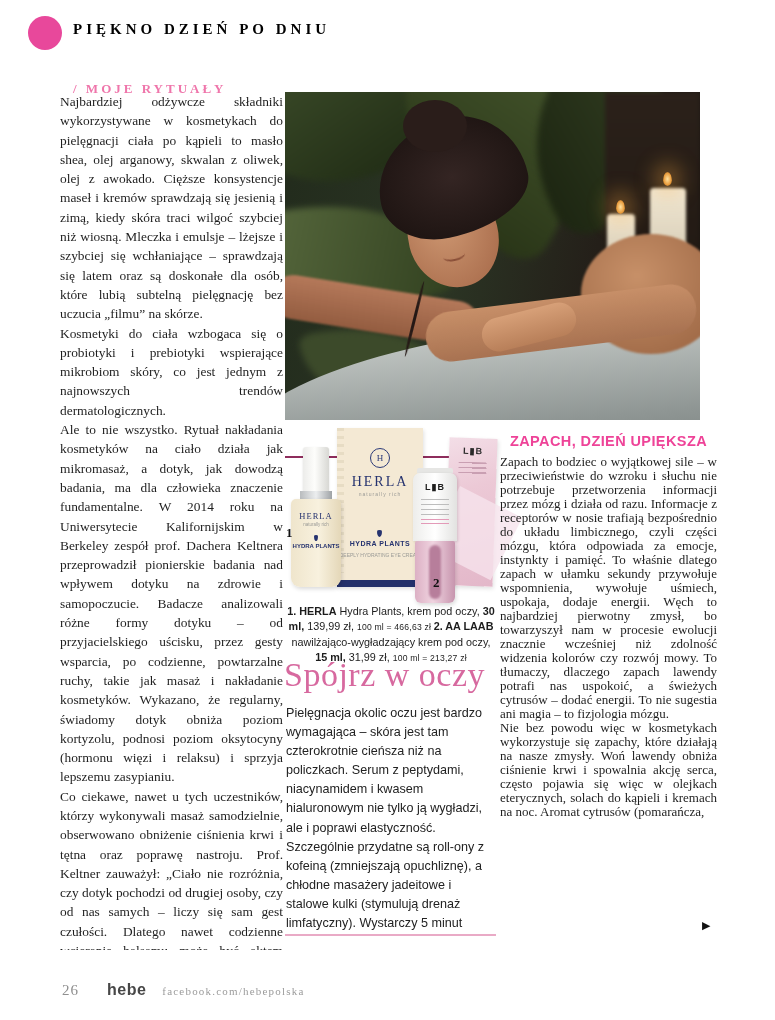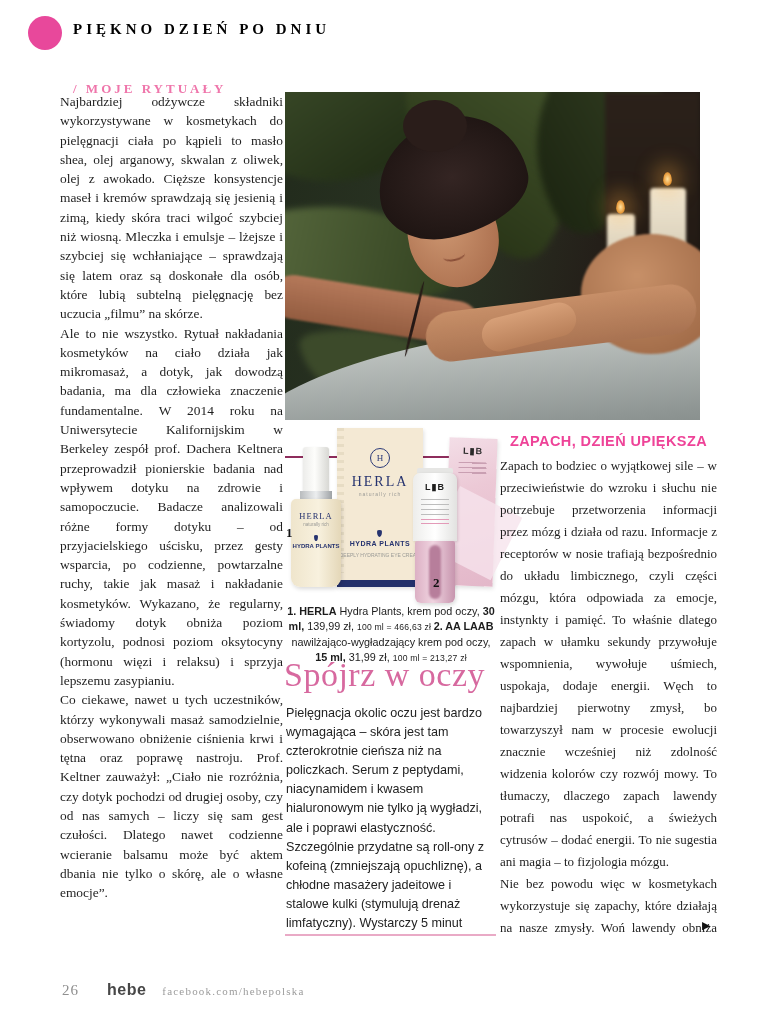--- a/index.html
+++ b/index.html
@@ -9,21 +9,21 @@
 
   
   .dot{left:28px;top:16px;width:34px;height:34px;border-radius:50%;background:#e8489b;}
   .kicker{left:73px;top:21px;font-size:15px;font-weight:700;letter-spacing:4px;color:#000000;}
   .section-label{left:73px;top:50px;font-size:13px;font-weight:700;letter-spacing:3px;color:#ef76ab;margin-top:31px;}
 
   
   .colL{left:60px;top:92px;width:223px;height:858px;overflow:hidden;}
   .colL p{margin:0;font-size:13.4px;line-height:19.3px;text-align:justify;}
   .colR{left:500px;top:455px;width:217px;height:490px;overflow:hidden;}
-  .colR p{margin:0;font-size:13px;line-height:22px;text-align:justify;}
+  .colR p{margin:0;font-size:13px;line-height:14px;text-align:justify;}
   .scent-heading{left:500px;top:433px;width:217px;text-align:center;
        font-family:"Liberation Sans",sans-serif;font-weight:700;font-size:14.5px;
        letter-spacing:0.4px;color:#ee4398;}
   .cont-arrow{left:702px;top:919px;font-size:11px;color:#111;}
 
   
   .photo{left:285px;top:92px;width:415px;height:328px;overflow:hidden;
          background:linear-gradient(100deg,#222b1c 0%,#2b3524 40%,#241f19 72%,#171310 100%);}
   .photo *{position:absolute;}
   .leaf{filter:blur(3px);}
@@ -153,20 +153,21 @@
 </style>
 </head>
 <body>
 
 <div class="abs dot"></div>
 <div class="abs kicker">PIĘKNO DZIEŃ PO DNIU</div>
 <div class="abs section-label">/ MOJE RYTUAŁY</div>
 
 <div class="abs colL">
   <p>Najbardziej odżywcze składniki wykorzystywane w kosmetykach do pielęgnacji ciała po kąpieli to masło shea, olej arganowy, skwalan z oliwek, olej z awokado. Cięższe konsystencje maseł i kremów sprawdzają się jesienią i zimą, kiedy skóra traci wilgoć szybciej niż wiosną. Mleczka i emulsje – lżejsze i szybciej się wchłaniające – sprawdzają się latem oraz są doskonałe dla osób, które lubią subtelną pielęgnację bez uczucia „filmu” na skórze.</p>
+  <p>Kosmetyki do ciała wzbogaca się o probiotyki i prebiotyki wspierające mikrobiom skóry, co jest jednym z najnowszych trendów dermatologicznych.</p>
   <p>Ale to nie wszystko. Rytuał nakładania kosmetyków na ciało działa jak mikromasaż, a dotyk, jak dowodzą badania, ma dla człowieka znaczenie fundamentalne. W 2014 roku na Uniwersytecie Kalifornijskim w Berkeley zespół prof. Dachera Keltnera przeprowadził pionierskie badania nad wpływem dotyku na zdrowie i samopoczucie. Badacze analizowali różne formy dotyku – od przyjacielskiego uścisku, przez gesty wsparcia, po codzienne, powtarzalne ruchy, takie jak masaż i nakładanie kosmetyków. Wykazano, że regularny, świadomy dotyk obniża poziom kortyzolu, podnosi poziom oksytocyny (hormonu więzi i relaksu) i sprzyja lepszemu zasypianiu.</p>
   <p>Co ciekawe, nawet u tych uczestników, którzy wykonywali masaż samodzielnie, obserwowano obniżenie ciśnienia krwi i tętna oraz poprawę nastroju. Prof. Keltner zauważył: „Ciało nie rozróżnia, czy dotyk pochodzi od drugiej osoby, czy od nas samych – liczy się sam gest czułości. Dlatego nawet codzienne wcieranie balsamu może być aktem dbania nie tylko o skórę, ale o własne emocje”.</p>
 </div>
 
 <div class="abs photo">
   <div class="leaf lf2"></div>
   <div class="leaf lf3"></div>
   <div class="leaf lf4"></div>
   <div class="night"></div>
   <div class="leaf lf1"></div>

